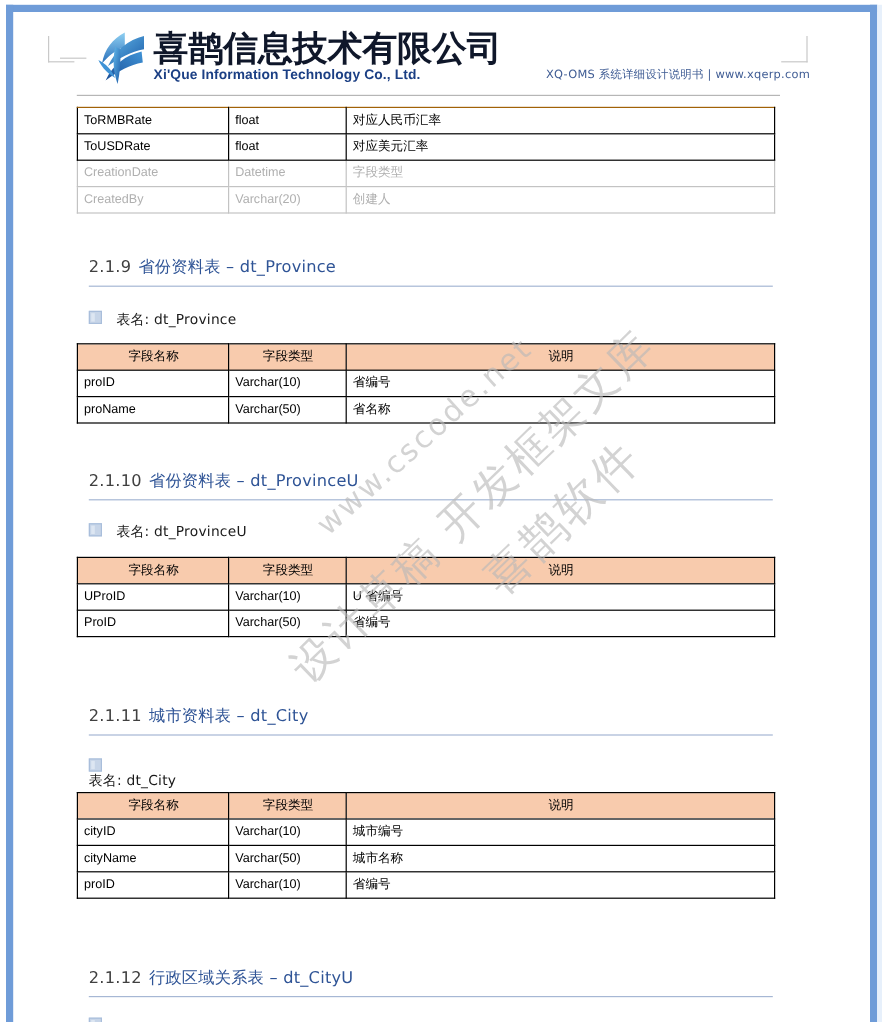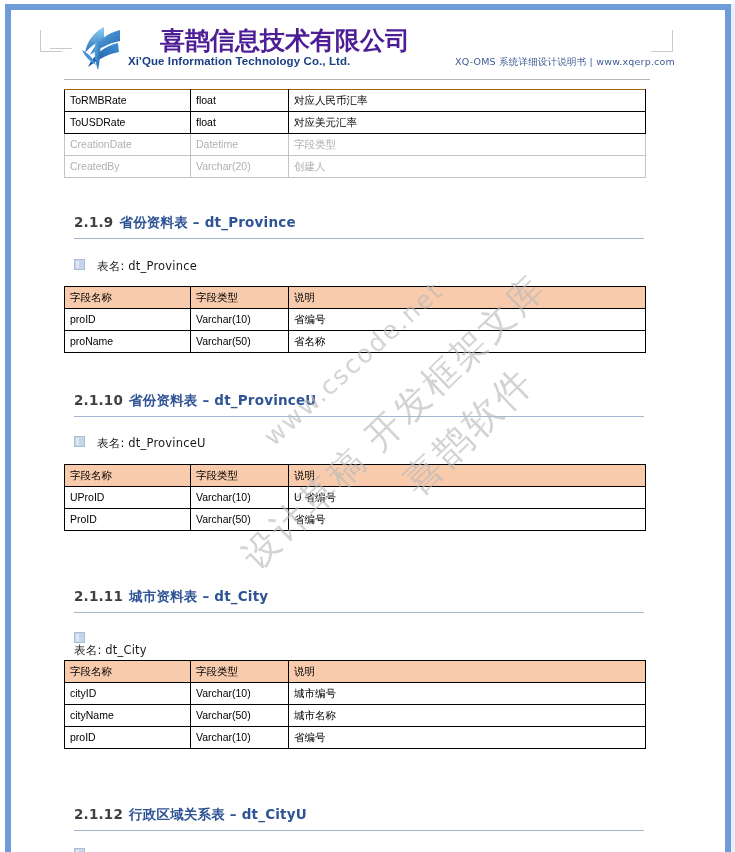--- a/index.html
+++ b/index.html
@@ -118,27 +118,26 @@
     width: 50px; height: 50px;
     flex: 0 0 50px;
     position: relative;
   }
   #logo-text {
     margin-left: 4px;
     line-height: 1;
   }
   #logo-cn {
     font-family: "DejaVu Sans", "Liberation Sans", sans-serif;
-    font-size: 25px;
+    font-size: 29px;
     font-weight: bold;
-    color: #4c1d95;
+    color: #0f172a;
     letter-spacing: 0px;
     white-space: nowrap;
     display: block;
-    margin-left: 32px;
   }
   #logo-en {
     font-family: "Liberation Sans", sans-serif;
     font-size: 11.5px;
     font-weight: bold;
     color: #1b3f84;
     letter-spacing: .1px;
     white-space: nowrap;
     display: block;
     margin-top: 3px;
@@ -199,37 +198,37 @@
     color: #000000;
     font-weight: normal;
     background: #ffffff;
     overflow: hidden;
     white-space: nowrap;
   }
   table.data-table th {
     background: #f8cbad;
     border-color: #000000;
     font-weight: normal;
+    text-align: center;
   }
   table.data-table tr.muted td {
     color: #b0b0b0;
     border-color: #c3c3c3;
   }
   table.data-table.no-head tr:first-child td { border-top: 1px solid #a16207; }
 
   
   .heading {
     position: absolute;
     left: 74px;
     width: 570px;
     font-size: 13.5px;
     letter-spacing: .2px;
     white-space: nowrap;
     font-family: "DejaVu Sans", "Liberation Sans", sans-serif;
-    font-weight: bold;
   }
   .heading .h-num {
     color: #404040;
     margin-right: 6px;
   }
   .heading .h-title {
     color: #2f5496;
   }
   .heading-rule {
     position: absolute;

